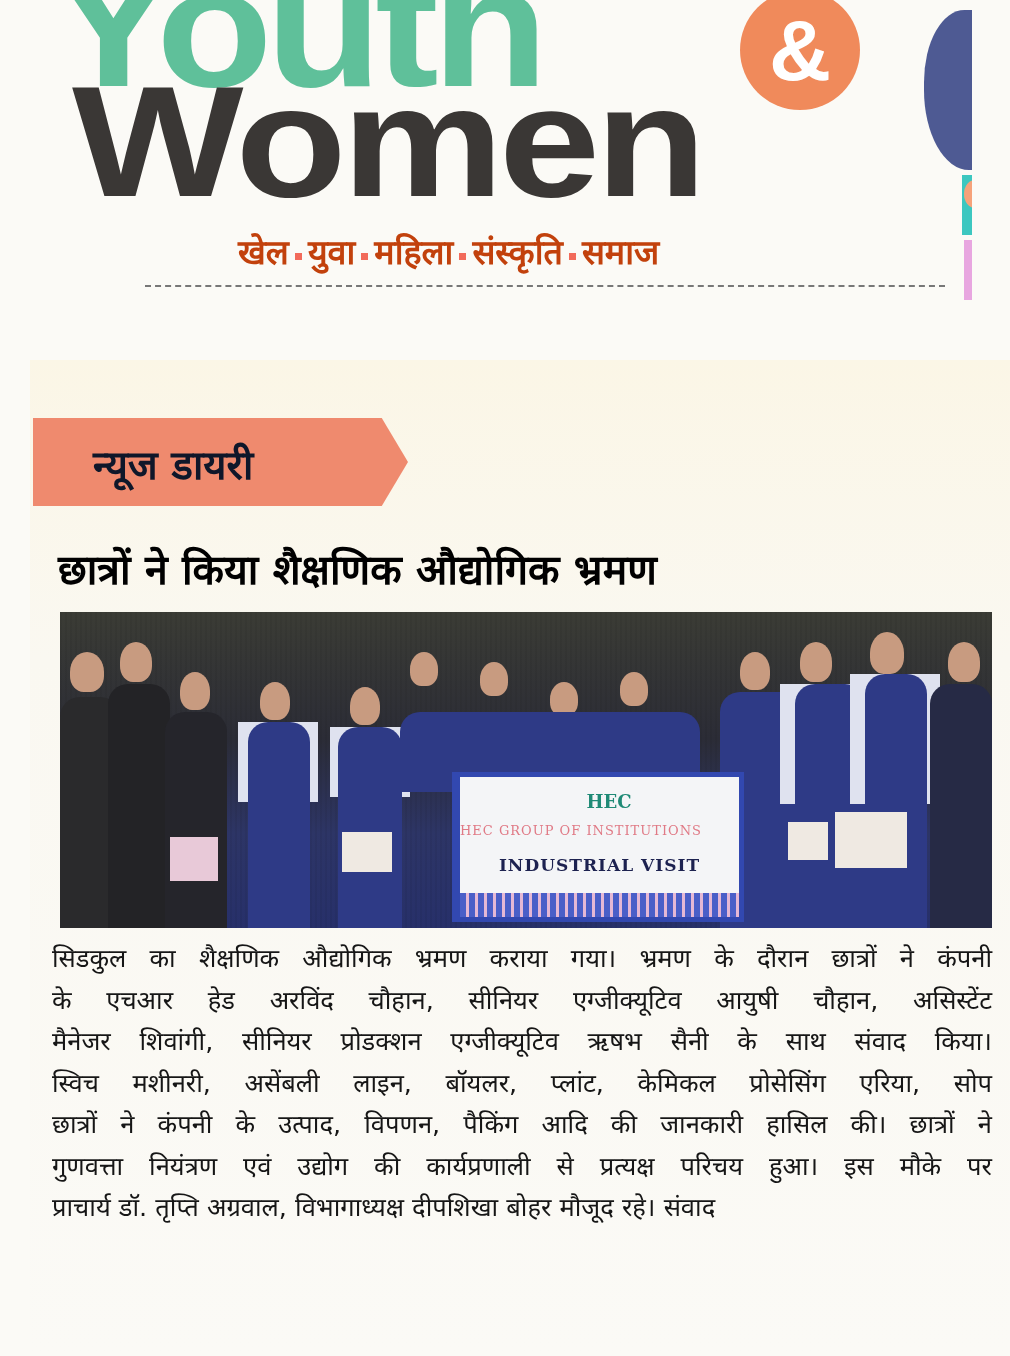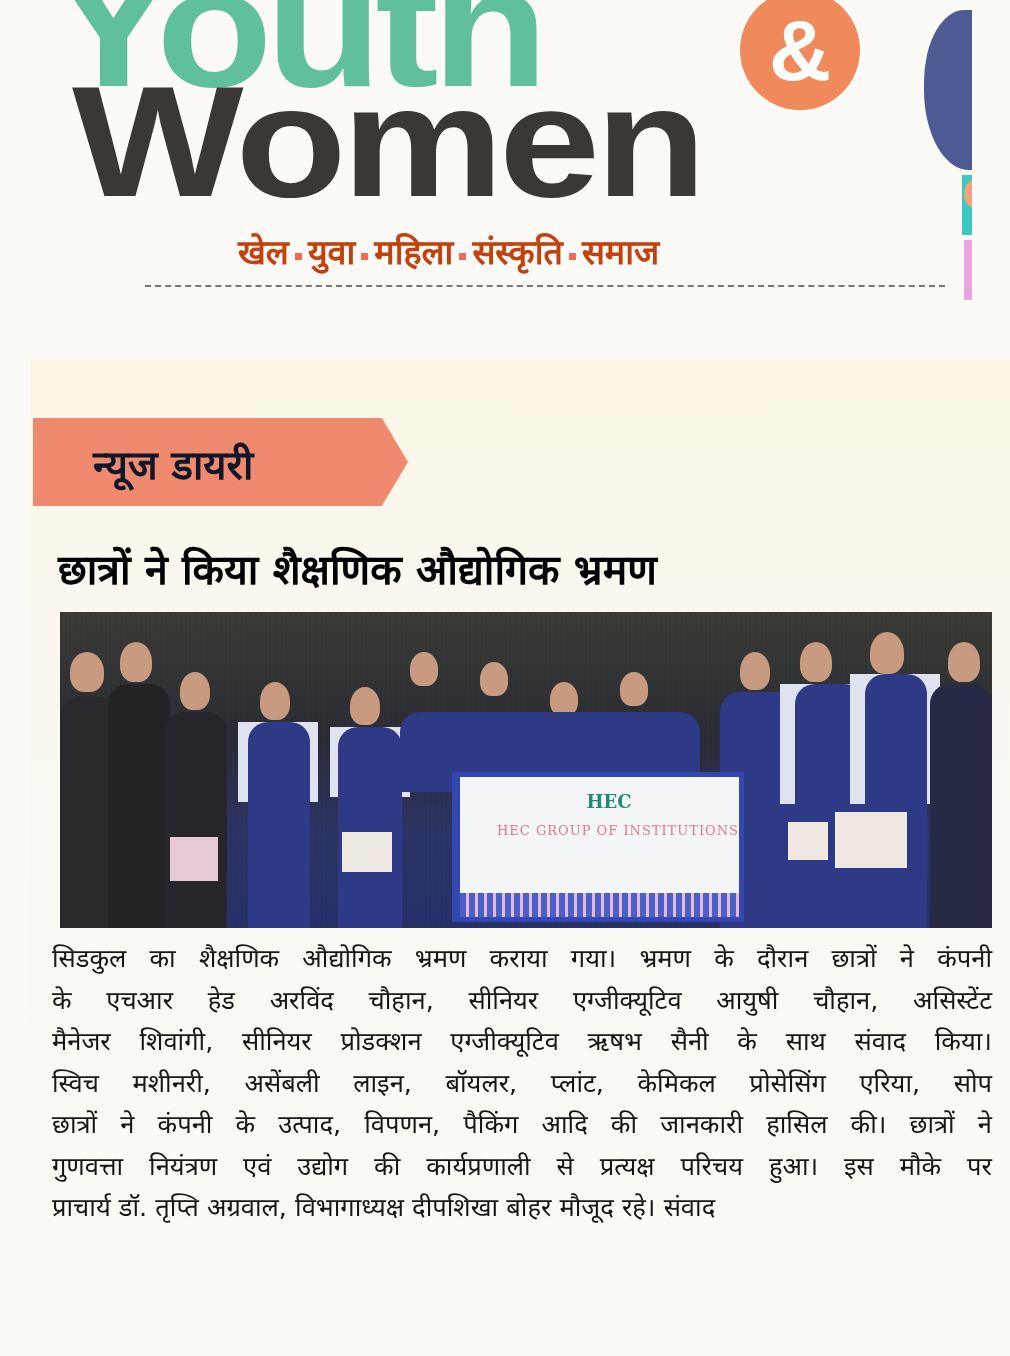--- a/index.html
+++ b/index.html
@@ -79,21 +79,21 @@
   }
   .person { position: absolute; border-radius: 50% 50% 40% 40%; background: #c89b80; }
   .vest { position: absolute; background: #2e3a86; border-radius: 20px 20px 0 0; }
   .shirt { position: absolute; background: #dfe2ef; }
   .banner {
     position: absolute; left: 392px; top: 160px; width: 292px; height: 150px;
     background: #f4f5f7; border: 5px solid #3248b0; border-left-width: 8px;
   }
   .banner .logo { position: absolute; left: 124px; top: 14px; width: 50px; height: 26px;
     color: #1f8a76; font-family: "DejaVu Serif", serif; font-weight: bold; font-size: 18px; text-align: center; }
-  .banner .org { position: absolute; left: 0; right: 0; top: 46px; text-align: right;
+  .banner .org { position: absolute; left: 0; right: 0; top: 46px; text-align: left;
     color: #e07a86; font-family: "DejaVu Serif", serif; font-size: 13px; letter-spacing: 1px; }
   .banner .title { position: absolute; left: 0; right: 0; top: 78px; text-align: center;
     color: #1d2250; font-family: "DejaVu Serif", serif; font-weight: bold; font-size: 17px; letter-spacing: 1px; }
   .banner .strip { position: absolute; left: 0; right: 0; bottom: 0; height: 24px;
     background: repeating-linear-gradient(90deg, #4a5fc8 0 6px, #e5b8d5 6px 9px); }
   .paper-held { position: absolute; background: #efe9e2; }
 
   .article {
     position: absolute; left: 52px; top: 938px; width: 940px;
     font-family: "DejaVu Sans", sans-serif; font-size: 25.5px; line-height: 41.5px; color: #161616;
@@ -168,20 +168,21 @@
   <div class="person" style="left:888px;top:30px;width:32px;height:40px;"></div>
   <div class="vest" style="left:870px;top:72px;width:62px;height:244px;background:#262a45;"></div>
   <div class="paper-held" style="left:110px;top:225px;width:48px;height:44px;background:#e8c9d8;"></div>
   <div class="paper-held" style="left:282px;top:220px;width:50px;height:40px;"></div>
   <div class="paper-held" style="left:728px;top:210px;width:40px;height:38px;"></div>
   <div class="paper-held" style="left:775px;top:200px;width:72px;height:56px;"></div>
 
   <div class="banner">
     <div class="logo">HEC</div>
     <div class="org">HEC GROUP OF INSTITUTIONS</div>
+    <div class="title">INDUSTRIAL VISIT</div>
     <div class="strip"></div>
   </div>
 </div>
 
 <div class="article">
   <span class="line">सिडकुल का शैक्षणिक औद्योगिक भ्रमण कराया गया। भ्रमण के दौरान छात्रों ने कंपनी</span>
   <span class="line">के एचआर हेड अरविंद चौहान, सीनियर एग्जीक्यूटिव आयुषी चौहान, असिस्टेंट</span>
   <span class="line">मैनेजर शिवांगी, सीनियर प्रोडक्शन एग्जीक्यूटिव ऋषभ सैनी के साथ संवाद किया।</span>
   <span class="line">स्विच मशीनरी, असेंबली लाइन, बॉयलर, प्लांट, केमिकल प्रोसेसिंग एरिया, सोप</span>
   <span class="line">छात्रों ने कंपनी के उत्पाद, विपणन, पैकिंग आदि की जानकारी हासिल की। छात्रों ने</span>

